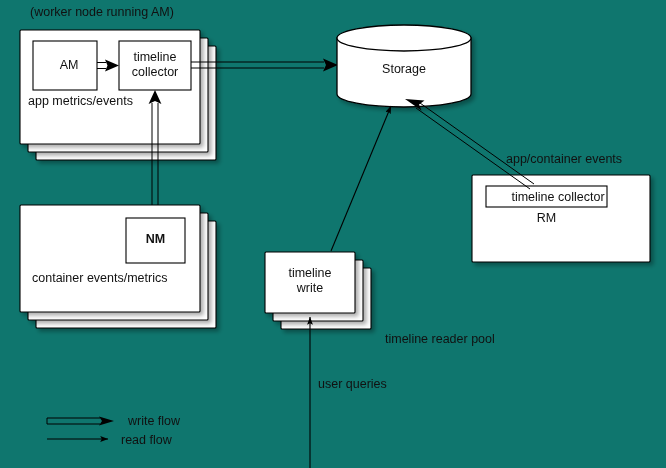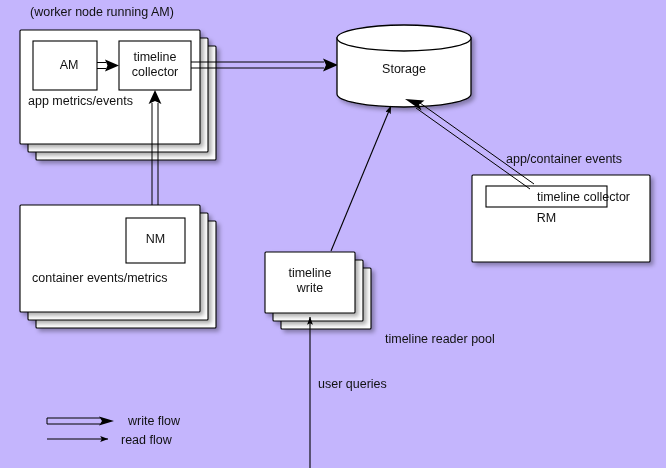--- a/index.html
+++ b/index.html
@@ -8,21 +8,21 @@
     background: #ffffff;
   }
   body {
     font-family: "Liberation Sans", sans-serif;
     color: #1a1a1a;
   }
   #canvas {
     position: relative;
     width: 666px;
     height: 468px;
-    background: #c4b5fd;
+    background: #0f766e;
     overflow: hidden;
   }
   svg.layer {
     position: absolute;
     left: 0;
     top: 0;
     width: 666px;
     height: 468px;
   }
   .lbl {
@@ -132,39 +132,39 @@
 
   <div class="boxtext" style="left:37px; top:58px; width:64px;">AM</div>
 
   <div class="boxtext" style="left:119px; top:50px; width:72px;">
     <div>timeline</div>
     <div>collector</div>
   </div>
 
   <div class="lbl" style="left:28px; top:94px;">app metrics/events</div>
 
-  <div class="boxtext" style="left:126px; top:232px; width:59px;">NM</div>
+  <div class="boxtext" style="left:126px; top:232px; width:59px;font-weight:bold;">NM</div>
 
   <div class="lbl" style="left:32px; top:271px;">container events/metrics</div>
 
 
   <div class="boxtext" style="left:337px; top:62px; width:134px;">Storage</div>
 
   <div class="boxtext" style="left:265px; top:266px; width:90px;">
     <div>timeline</div>
     <div>write</div>
   </div>
 
   <div class="lbl" style="left:385px; top:332px;">timeline reader pool</div>
 
   <div class="lbl" style="left:318px; top:377px;">user queries</div>
 
   <div class="lbl" style="left:506px; top:152px;">app/container events</div>
 
-  <div class="boxtext" style="left:486px; top:190px; width:144px;text-align:right;">timeline collector</div>
+  <div class="boxtext" style="left:486px; top:190px; width:144px;">timeline collector</div>
 
   <div class="boxtext" style="left:486px; top:211px; width:121px;">RM</div>
 
   <div class="lbl" style="left:128px; top:414px;">write flow</div>
 
   <div class="lbl" style="left:121px; top:433px;">read flow</div>
 
 </div>
 
 </body></html>

